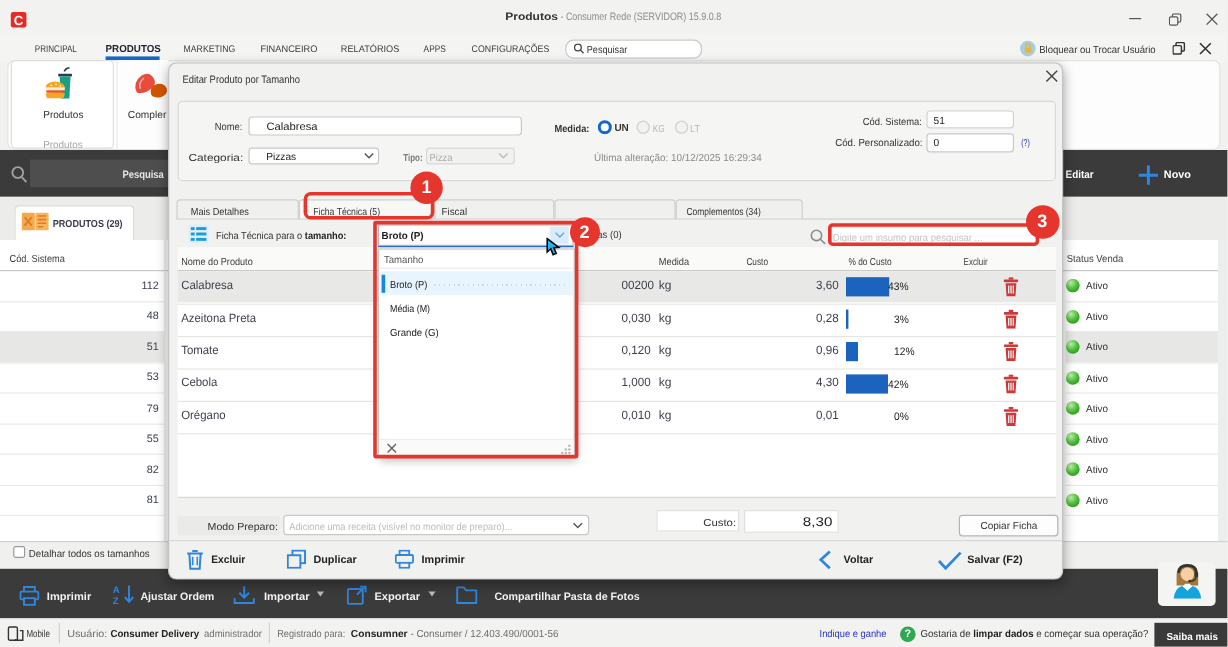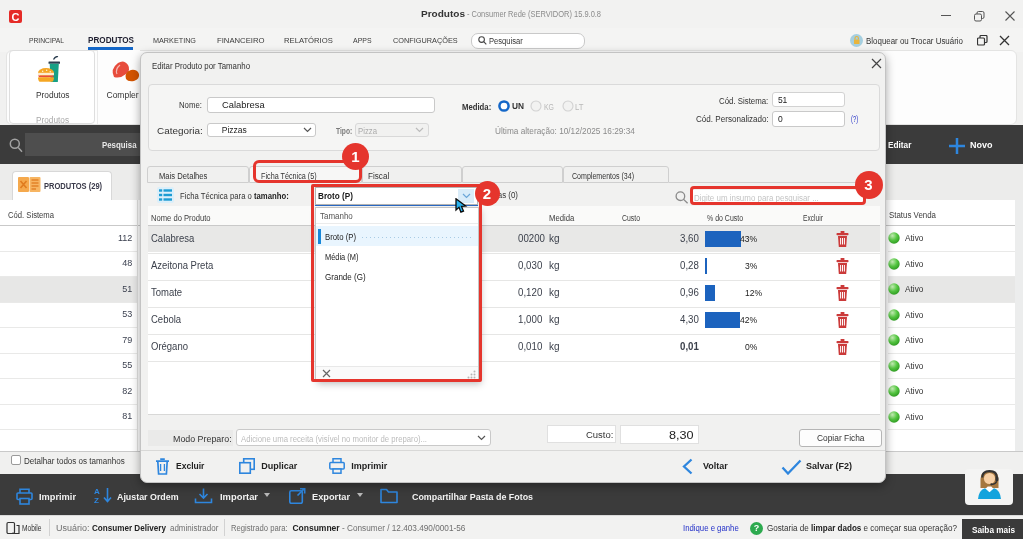--- a/index.html
+++ b/index.html
@@ -366,21 +366,21 @@
 <div class="abs" style="left:739.7px;top:315.0px;font-size:9px;font-weight:normal;color:#222;white-space:nowrap;"><span style="display:inline-block;transform:scaleX(0.9500);transform-origin:0 0;">42%</span></div>
 <svg class="abs" style="left:836px;top:312px;" width="13" height="16" viewBox="0 0 13 16">
 <rect x="4.6" y="0" width="3.8" height="2" fill="#cb3a3a"></rect>
 <rect x="0.5" y="2" width="12" height="2.2" rx="0.8" fill="#cb3a3a"></rect>
 <path d="M2 5 L2.8 16 H10.2 L11 5 Z" fill="#cb3a3a"></path>
 <path d="M4.6 7 V13.5 M6.5 7 V13.5 M8.4 7 V13.5" stroke="#fff" stroke-width="1"></path>
 </svg>
 <div class="abs" style="left:150.6px;top:341.2px;font-size:10px;font-weight:normal;color:#3a3f4a;white-space:nowrap;"><span style="display:inline-block;transform:scaleX(0.9500);transform-origin:0 0;">Orégano</span></div>
 <div class="abs" style="left:517.7px;top:341.2px;font-size:10px;font-weight:normal;color:#3a3f4a;white-space:nowrap;"><span style="display:inline-block;transform:scaleX(0.9700);transform-origin:0 0;">0,010</span></div>
 <div class="abs" style="left:548.9px;top:341.2px;font-size:10px;font-weight:normal;color:#3a3f4a;white-space:nowrap;">kg</div>
-<div class="abs" style="left:679.5px;top:341.2px;font-size:10px;font-weight:bold;color:#3a3f4a;white-space:nowrap;"><span style="display:inline-block;transform:scaleX(0.9700);transform-origin:0 0;">0,01</span></div>
+<div class="abs" style="left:679.5px;top:341.2px;font-size:10px;font-weight:normal;color:#3a3f4a;white-space:nowrap;"><span style="display:inline-block;transform:scaleX(0.9700);transform-origin:0 0;">0,01</span></div>
 <div class="abs" style="left:744.5px;top:342.0px;font-size:9px;font-weight:normal;color:#222;white-space:nowrap;"><span style="display:inline-block;transform:scaleX(0.9500);transform-origin:0 0;">0%</span></div>
 <svg class="abs" style="left:836px;top:339px;" width="13" height="16" viewBox="0 0 13 16">
 <rect x="4.6" y="0" width="3.8" height="2" fill="#cb3a3a"></rect>
 <rect x="0.5" y="2" width="12" height="2.2" rx="0.8" fill="#cb3a3a"></rect>
 <path d="M2 5 L2.8 16 H10.2 L11 5 Z" fill="#cb3a3a"></path>
 <path d="M4.6 7 V13.5 M6.5 7 V13.5 M8.4 7 V13.5" stroke="#fff" stroke-width="1"></path>
 </svg>
 <div class="abs" style="left:148.0px;top:252.5px;width:731.5px;height:1.0px;background:#e6e6e5;"></div>
 <div class="abs" style="left:148.0px;top:279.5px;width:731.5px;height:1.0px;background:#e6e6e5;"></div>
 <div class="abs" style="left:148.0px;top:306.5px;width:731.5px;height:1.0px;background:#e6e6e5;"></div>

